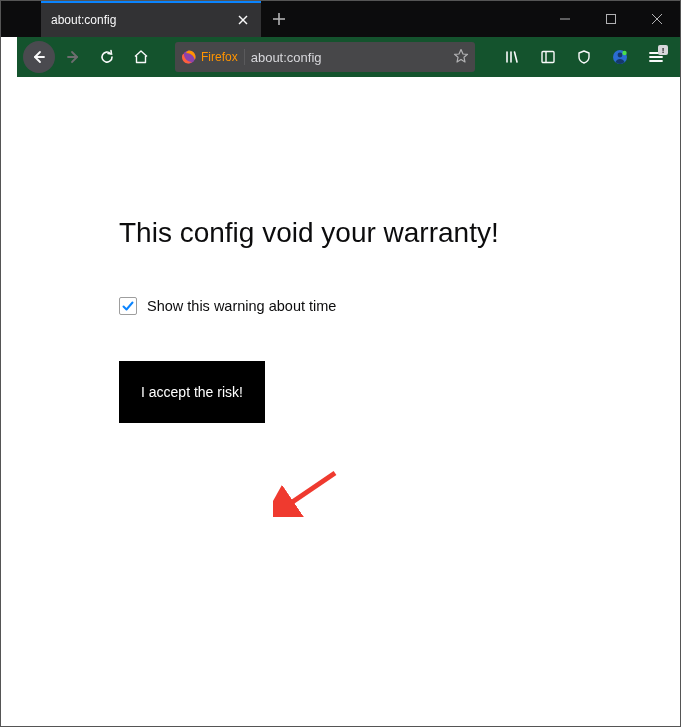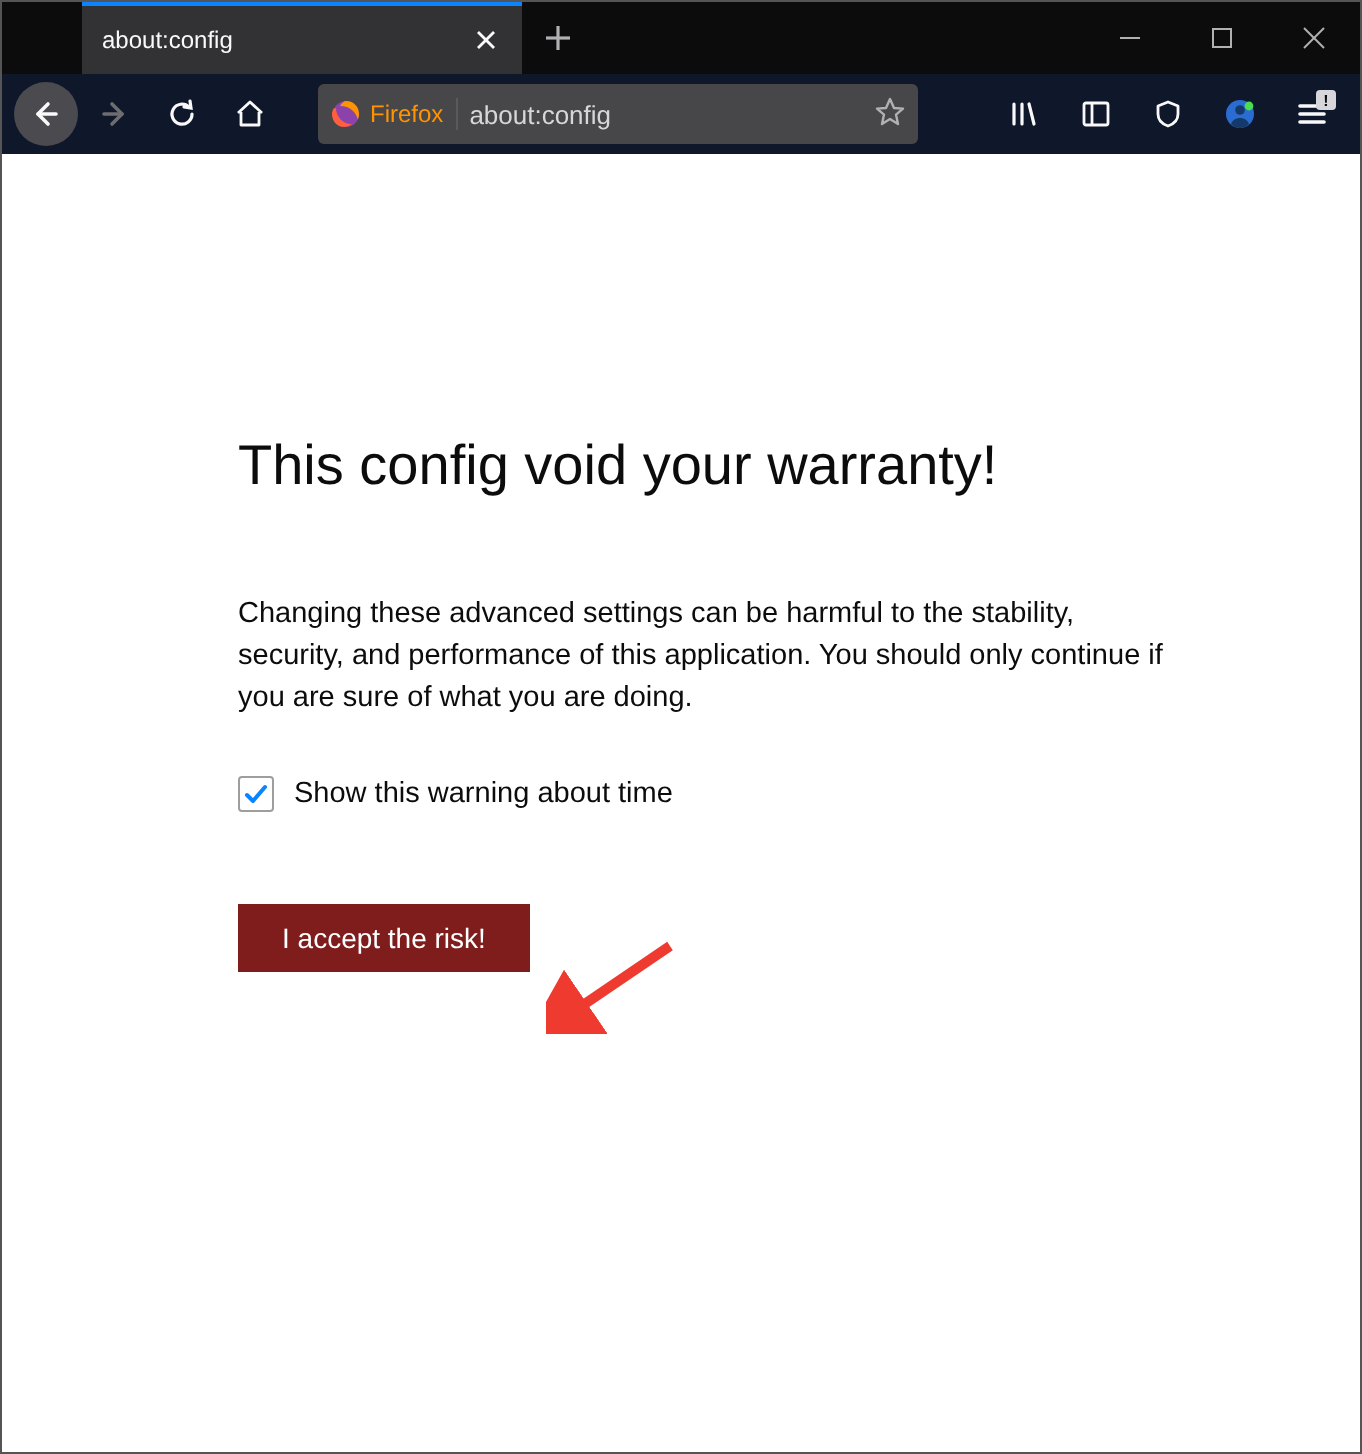--- a/index.html
+++ b/index.html
@@ -11,21 +11,21 @@
   .tab { display: flex; align-items: center; background: #323234; color: #f9f9fa; font-size: 12px; padding: 0 10px; width: 220px; position: relative; border-top: 2px solid #0a84ff; }
   .tab .tab-label { flex: 1; white-space: nowrap; overflow: hidden; text-overflow: ellipsis; }
   .tab .close { width: 16px; height: 16px; display: flex; align-items: center; justify-content: center; color: #f9f9fa; cursor: pointer; }
   .tab .close svg { width: 10px; height: 10px; }
   .newtab { width: 36px; display: flex; align-items: center; justify-content: center; color: #b1b1b3; cursor: pointer; }
   .newtab svg { width: 14px; height: 14px; }
   .win-controls { display: flex; }
   .win-btn { width: 46px; display: flex; align-items: center; justify-content: center; color: #b1b1b3; cursor: pointer; }
   .win-btn svg { width: 12px; height: 12px; }
   
-  .navbar { background: #0f172a; height: 40px; display: flex; align-items: center; padding: 0 6px; gap: 2px; }
+  .navbar { background: #14532d; height: 40px; display: flex; align-items: center; padding: 0 6px; gap: 2px; margin-left: 16px; }
   .nav-btn { width: 32px; height: 32px; display: flex; align-items: center; justify-content: center; color: #f9f9fa; border-radius: 4px; cursor: pointer; }
   .nav-btn.disabled { color: #6d6d6f; cursor: default; }
   .nav-btn.back { background: #4a4a4f; border-radius: 50%; }
   .nav-btn svg { width: 16px; height: 16px; }
   .urlbar { flex: 0 0 300px; height: 30px; background: #474749; border-radius: 3px; display: flex; align-items: center; padding: 0 6px; color: #f9f9fa; font-size: 13px; margin-left: 16px; }
   .identity { display: flex; align-items: center; gap: 4px; padding-right: 6px; border-right: 1px solid #5a5a5c; margin-right: 6px; }
   .identity .ff { width: 16px; height: 16px; }
   .identity-label { color: #ff9400; font-size: 12px; }
   .url-text { flex: 1; color: #d7d7db; }
   .url-star { color: #b1b1b3; cursor: pointer; }
@@ -34,21 +34,21 @@
   .toolbar-icons .tb { width: 28px; height: 28px; display: flex; align-items: center; justify-content: center; color: #f9f9fa; cursor: pointer; position: relative; }
   .toolbar-icons .tb svg { width: 16px; height: 16px; }
   .badge-dot { position: absolute; top: 2px; right: 2px; width: 10px; height: 10px; background: #d7d7db; color:#0c0c0d; font-size:8px; border-radius: 2px; display:flex; align-items:center; justify-content:center; font-weight:bold;}
   
   .content { flex: 1; background: #fff; position: relative; padding: 140px 50px 0 118px; }
   .warn-title { font-size: 28px; font-weight: 300; color: #0c0c0d; margin-bottom: 48px; }
   .warn-body { font-size: 14.5px; color: #0c0c0d; line-height: 1.45; max-width: 470px; margin-bottom: 28px; }
   .check-row { display: flex; align-items: center; gap: 10px; font-size: 14.5px; color: #0c0c0d; margin-bottom: 46px; }
   .check { width: 18px; height: 18px; border: 1px solid #9e9e9e; border-radius: 2px; display: flex; align-items: center; justify-content: center; background: #fff; cursor: pointer; }
   .check svg { width: 14px; height: 14px; color: #0a84ff; }
-  .accept-btn { background: #7f1d1d; color: #fff; border: none; font-size: 14px; padding: 9px 22px; cursor: pointer; font-family: inherit; }
+  .accept-btn { background: #000000; color: #fff; border: none; font-size: 14px; padding: 23px 22px; cursor: pointer; font-family: inherit; }
   
   .arrow { position: absolute; left: 272px; top: 390px; pointer-events: none; }
 </style>
 </head>
 <body>
 
 <div class="window">
 
   <div class="titlebar">
     <div class="tabstrip">
@@ -164,21 +164,20 @@
             <line x1="2" y1="8" x2="14" y2="8"></line>
             <line x1="2" y1="12" x2="14" y2="12"></line>
           </svg>
         <span class="badge-dot">!</span>
       </div>
     </div>
   </div>
 
   <div class="content">
     <h1 class="warn-title">This config void your warranty!</h1>
-    <p class="warn-body">Changing these advanced settings can be harmful to the stability, security, and performance of this application. You should only continue if you are sure of what you are doing.</p>
     <label class="check-row">
       <span class="check">
         <svg viewBox="0 0 14 14" fill="none" stroke="currentColor" stroke-width="2" stroke-linecap="round" stroke-linejoin="round">
             <polyline points="2.5,7.5 5.5,10.5 11.5,3.5"></polyline>
           </svg>
       </span>
       <span>Show this warning about time</span>
     </label>
     <button class="accept-btn">I accept the risk!</button>
 

